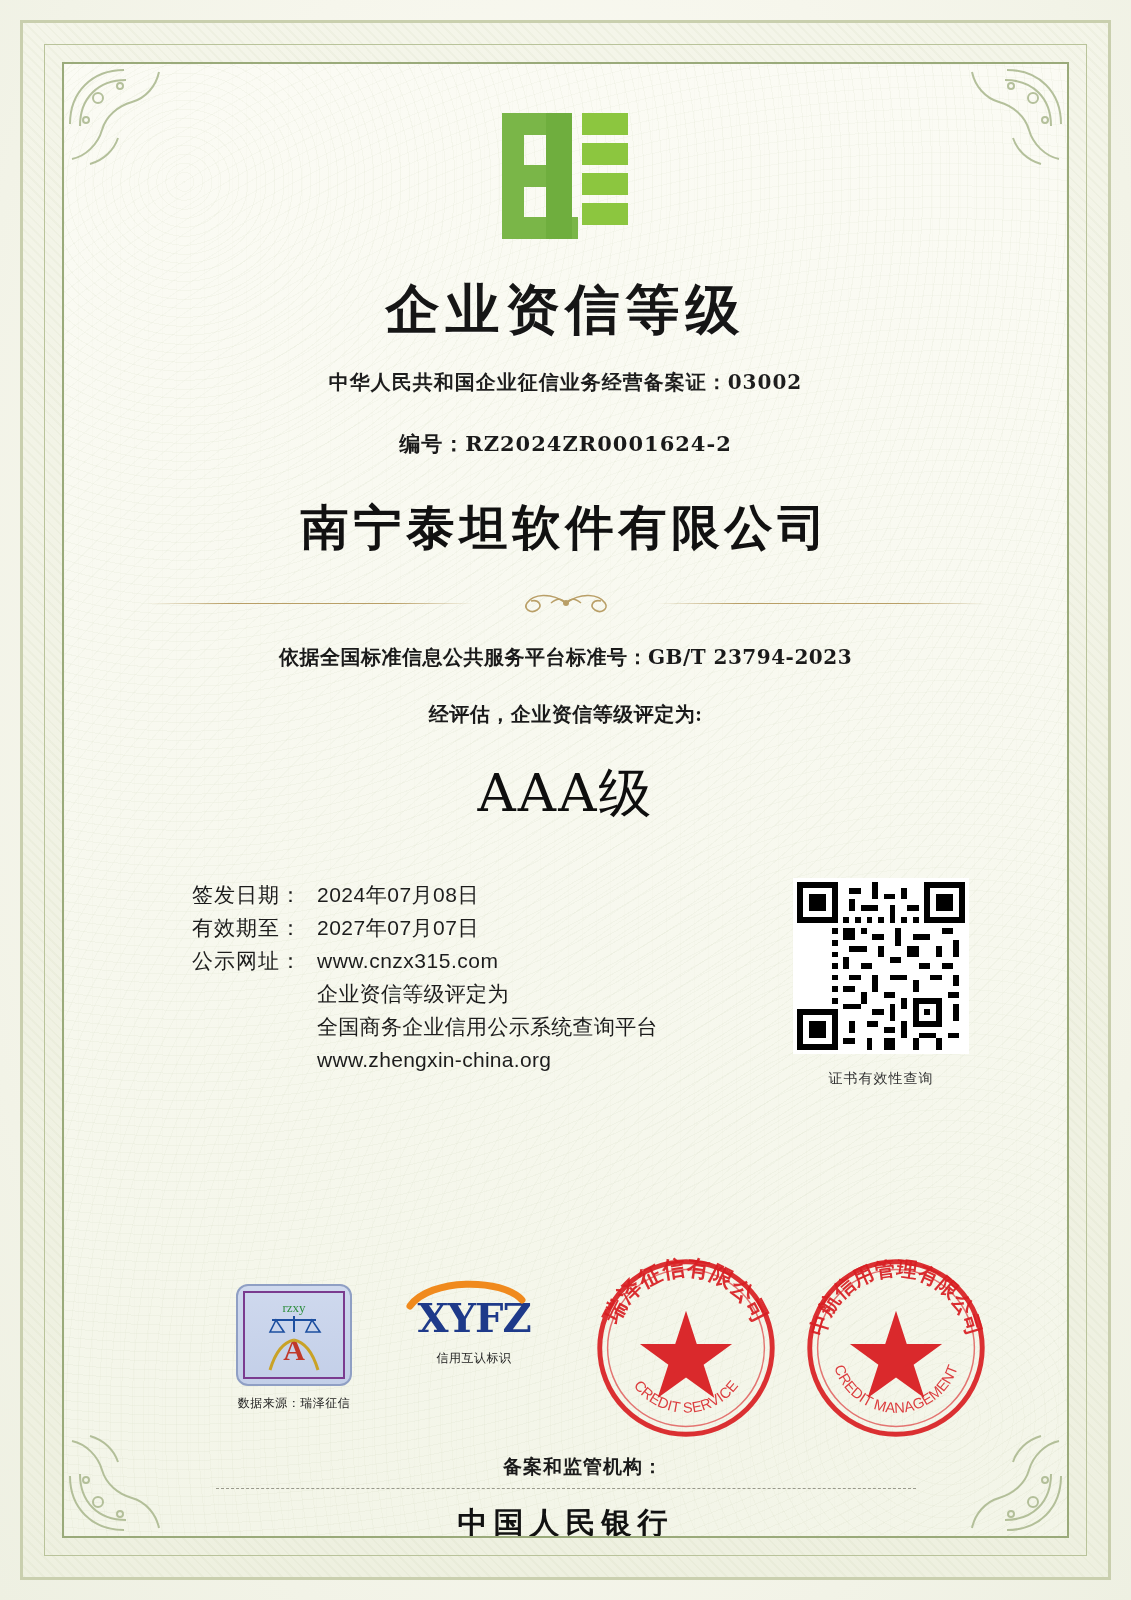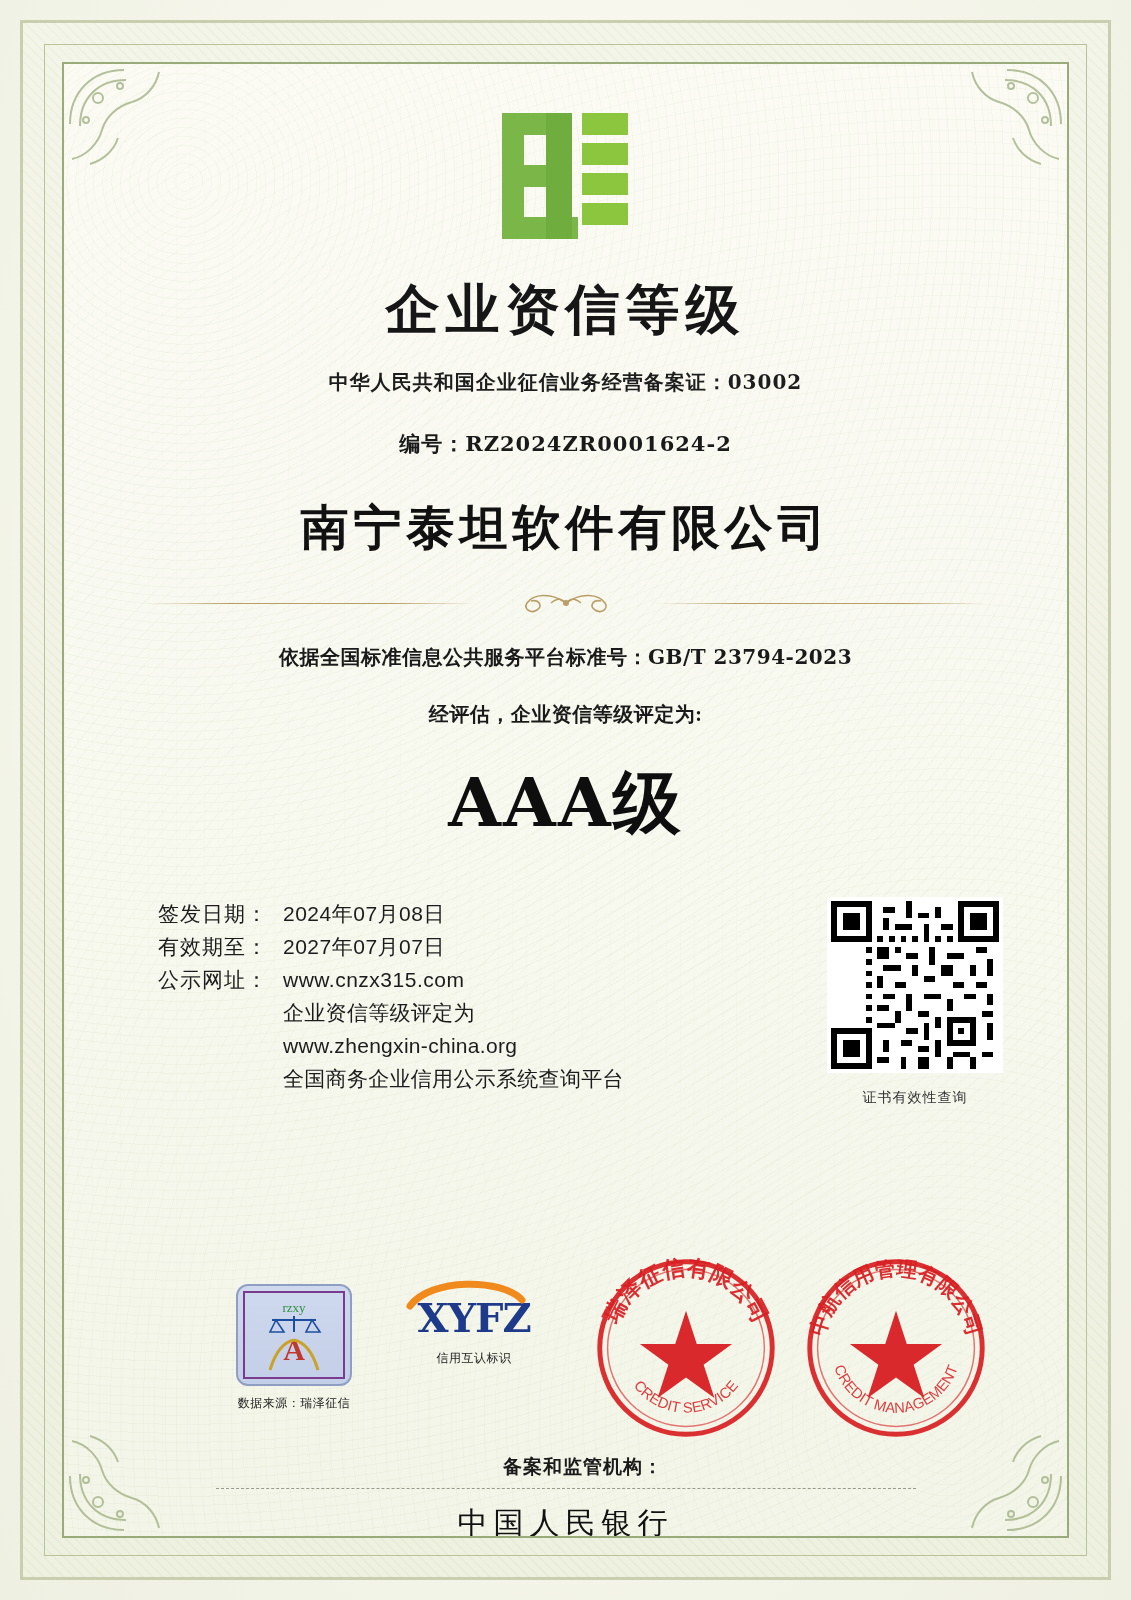--- a/index.html
+++ b/index.html
@@ -60,21 +60,21 @@
     opacity: .85;
   }
   .corner.tl { left: 0; top: 0; }
   .corner.tr { right: 0; top: 0; transform: scaleX(-1); }
   .corner.bl { left: 0; bottom: 0; transform: scaleY(-1); }
   .corner.br { right: 0; bottom: 0; transform: scale(-1,-1); }
 
   .content {
     position: absolute;
     inset: 0;
-    padding: 0 36px;
+    padding: 0 70px;
     box-sizing: border-box;
     text-align: center;
     border-radius: 19px;
   }
 
   
   .logo-wrap {
     margin-top: 34px;
     height: 170px;
     display: flex;
@@ -152,22 +152,22 @@
   .statement2 {
     font-family: Liberation Serif, serif;
     font-weight: bold;
     font-size: 20px;
     color: #1a1a1a;
     margin-top: 30px;
     letter-spacing: .5px;
   }
   .grade {
     font-family: "DejaVu Serif", serif;
-    font-weight: bold;
-    font-size: 68px;
+    font-weight: normal;
+    font-size: 53px;
     color: #0e0e0e;
     margin-top: 30px;
     letter-spacing: 2px;
   }
 
   
   .details {
     margin-top: 48px;
     display: flex;
     justify-content: space-between;
@@ -291,21 +291,21 @@
     letter-spacing: 1px;
     margin-left: 35px;
   }
   .footer-rule {
     margin: 8px auto 0;
     width: 700px;
     border-top: 1px dashed #9a9a8c;
   }
   .footer-bank {
     font-family: "DejaVu Serif", serif;
-    font-weight: normal;
+    font-weight: bold;
     font-size: 30px;
     color: #111;
     letter-spacing: 6px;
     margin-top: 14px;
   }
 </style>
 </head>
 <body>
 
 <div class="cert">
@@ -402,22 +402,22 @@
           </div>
           <div class="field-row">
             <span class="field-label">有效期至：</span>
             <span class="field-value">2027年07月07日</span>
           </div>
           <div class="field-row">
             <span class="field-label">公示网址：</span>
             <span class="field-value">www.cnzx315.com</span>
           </div>
           <div class="field-indent">企业资信等级评定为</div>
+          <div class="field-indent">全国商务企业信用公示系统查询平台</div>
           <div class="field-indent">www.zhengxin-china.org</div>
-          <div class="field-indent">全国商务企业信用公示系统查询平台</div>
         </div>
 
         <div class="qr-block">
           <svg class="qr" viewBox="0 0 29 29" shape-rendering="crispEdges">
             <rect width="29" height="29" fill="#ffffff"></rect>
             <g fill="#000000">
 
               <rect x="0" y="0" width="7" height="1"></rect>
                 <rect x="0" y="6" width="7" height="1"></rect>
               <rect x="0" y="0" width="1" height="7"></rect>

